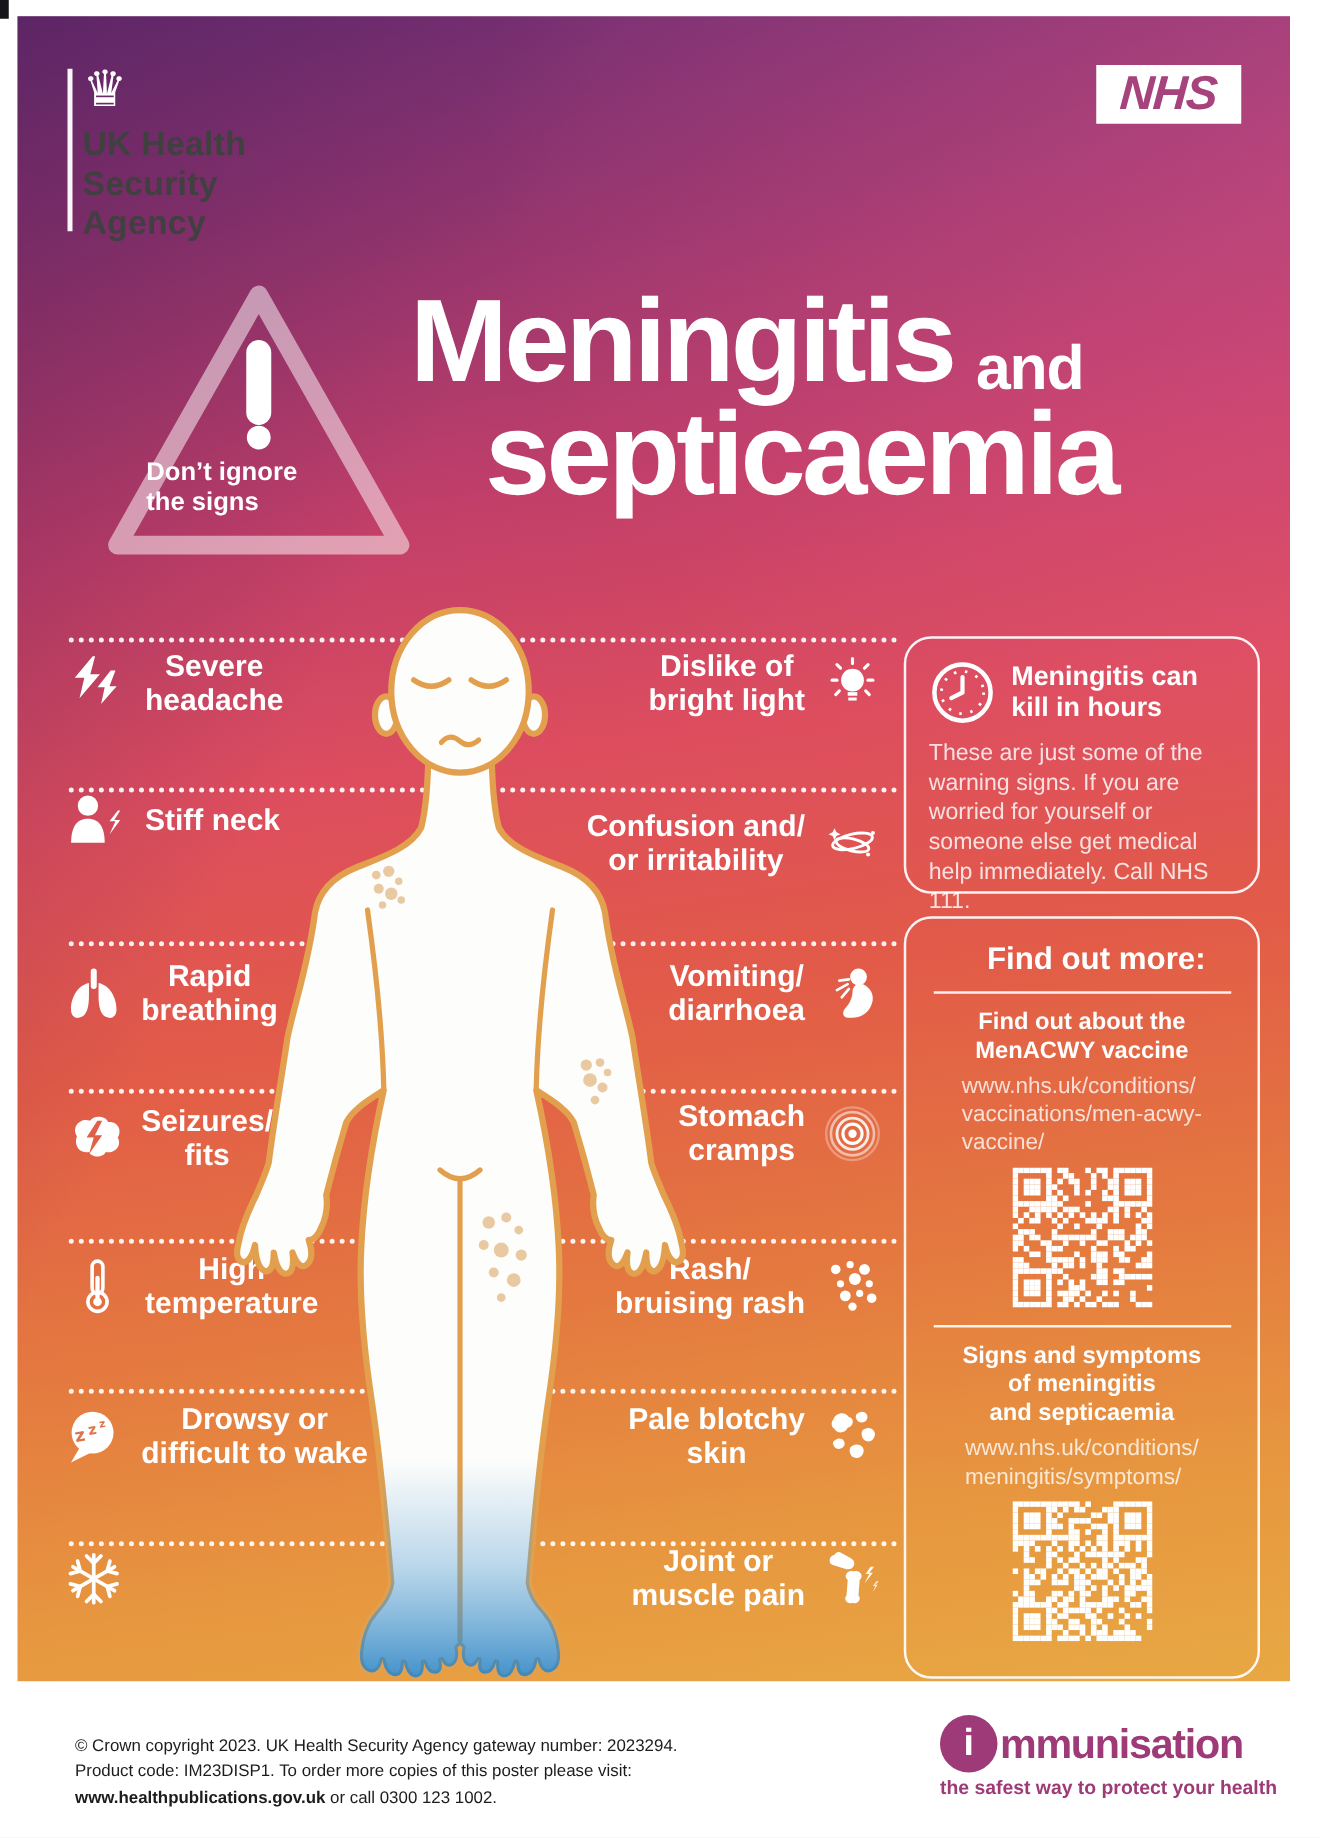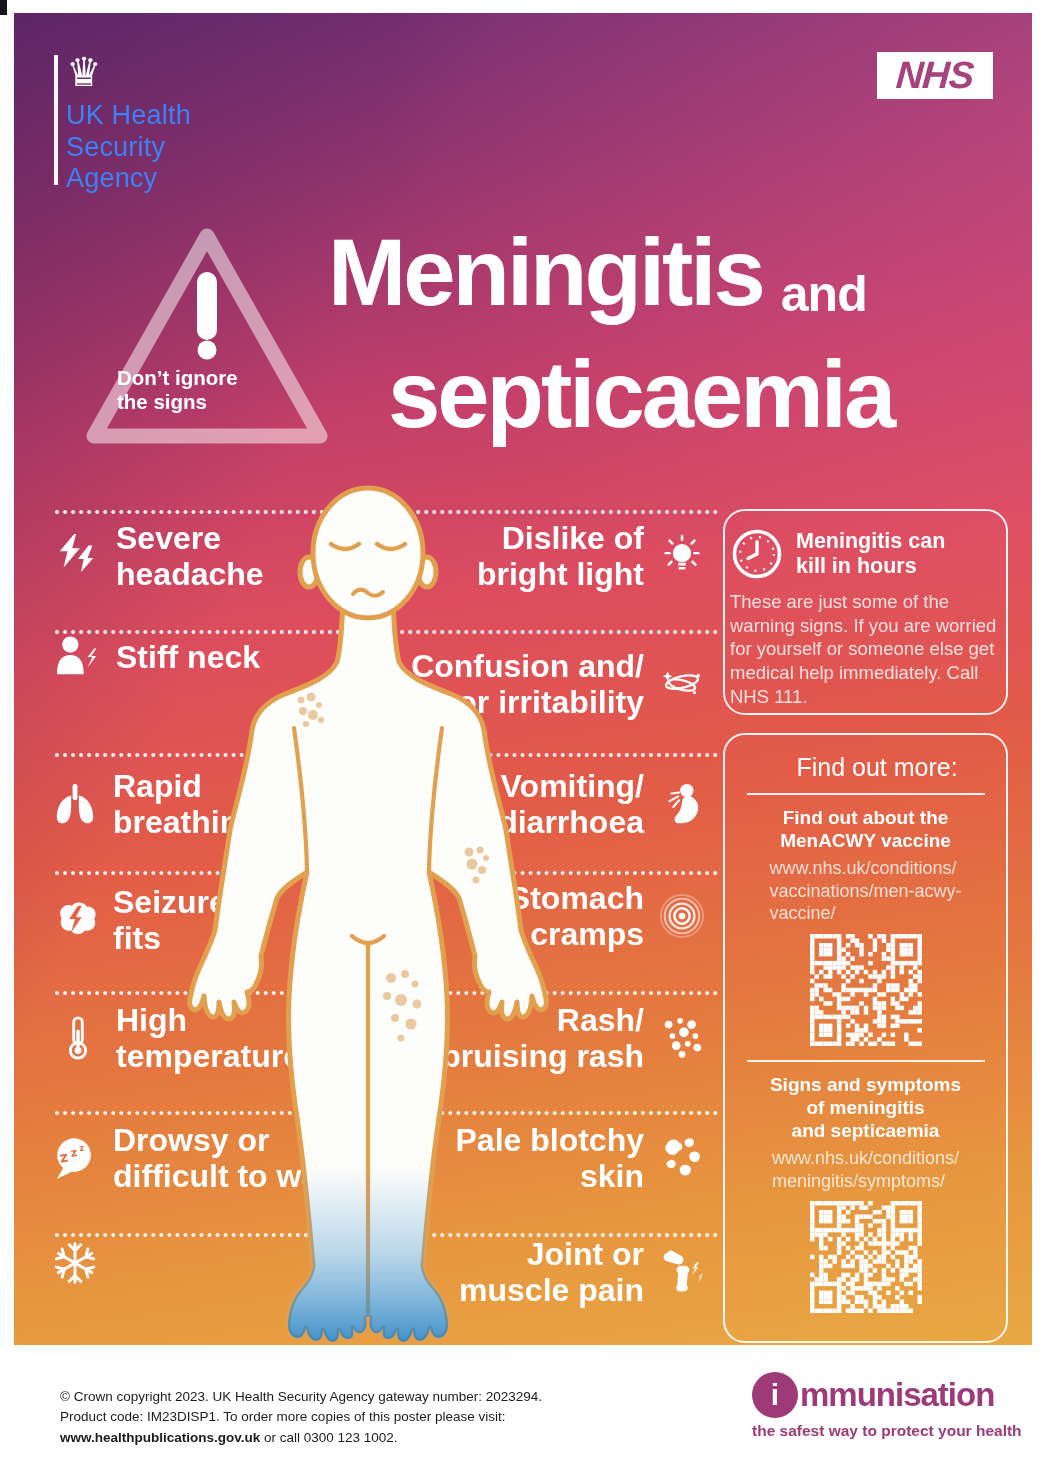--- a/index.html
+++ b/index.html
@@ -8,53 +8,53 @@
   .scan-mark{position:absolute;left:0;top:0;width:7px;height:15px;background:#15151a;}
   
   .poster{position:absolute;left:14px;top:13px;width:1018px;height:1332px;
     background:
       linear-gradient(115deg, rgba(55,18,70,.30), rgba(55,18,70,0) 30%),
       radial-gradient(130% 85% at 108% 6%, rgba(236,95,150,.38), rgba(236,95,150,0) 55%),
       linear-gradient(172deg,#6d2e74 0%, #8f346f 13%, #c23f69 30%, #dd4d5e 44%, #e25b48 58%, #e4793f 74%, #e7973f 88%, #e8a843 100%);}
   
   .ukhsa-bar{position:absolute;left:54px;top:55px;width:4px;height:130px;background:rgba(255,255,255,.96);}
   .crown{position:absolute;left:66px;top:52px;font-size:40px;color:#fff;line-height:1;}
-  .ukhsa-text{position:absolute;left:66px;top:100px;color:#3b82f6;font-size:27px;line-height:1.17;font-weight:400;letter-spacing:.2px;}
+  .ukhsa-text{position:absolute;left:66px;top:100px;color:#404040;font-size:27px;line-height:1.17;font-weight:700;letter-spacing:.2px;}
   .nhs-box{position:absolute;left:877px;top:52px;width:116px;height:47px;background:#fff;
            display:flex;align-items:center;justify-content:center;}
   .nhs-box span{color:#a6437c;font-weight:800;font-style:italic;font-size:38px;letter-spacing:-1px;transform:skewX(-4deg);}
   
   .title-line1{position:absolute;left:328px;top:224px;display:flex;align-items:flex-end;color:#fff;}
   .title-main{font-size:94px;font-weight:700;letter-spacing:-3px;line-height:1.05;}
   .title-and{font-size:50px;font-weight:700;margin-left:18px;letter-spacing:-1px;}
-  .title-line2{position:absolute;left:388px;top:346px;color:#fff;font-size:94px;font-weight:700;letter-spacing:-3px;line-height:1.05;}
+  .title-line2{position:absolute;left:388px;top:314px;color:#fff;font-size:94px;font-weight:700;letter-spacing:-3px;line-height:1.05;}
   
   .tri-svg{position:absolute;left:82px;top:222px;}
   .warn-text{position:absolute;left:117px;top:366px;width:180px;color:#fff;
              font-size:20.5px;font-weight:700;line-height:1.18;white-space:pre-line;}
   
   .sep{position:absolute;left:55px;width:663px;border-top:4px dotted rgba(255,255,255,.92);height:0;}
   .sym{position:absolute;display:flex;align-items:center;gap:15px;color:#fff;}
-  .sym .lbl{font-size:32px;font-weight:700;line-height:1.13;white-space:pre-line;}
+  .sym .lbl{font-size:24px;font-weight:700;line-height:1.13;white-space:pre-line;text-align:center;}
   .sym-r{left:380px;width:325px;justify-content:flex-end;text-align:right;}
   .icon48{width:46px;height:46px;flex:0 0 auto;}
   .l1{left:55px;top:520px}.l2{left:55px;top:634px}.l3{left:52px;top:768px}.l4{left:52px;top:884px}
   .l5{left:55px;top:1002px}.l6{left:52px;top:1122px}.l7{left:52px;top:1240px}
   .r1{top:520px}.r2{top:648px}.r3{top:768px}.r4{top:880px}.r5{top:1002px}.r6{top:1122px}.r7{top:1236px}
   
   .body-svg{position:absolute;left:185px;top:478px;}
   
   .panel{position:absolute;left:723px;width:285px;border:2.5px solid rgba(255,255,255,.92);
          border-radius:22px;box-sizing:border-box;color:#fff;}
-  .kill{top:509px;height:206px;padding:16px 5px;}
+  .kill{top:509px;height:206px;padding:16px 18px;}
   .kill-head{display:flex;align-items:center;gap:12px;}
   .kill-title{font-size:21.5px;font-weight:700;line-height:1.15;white-space:pre-line;}
   .kill-body{margin-top:9px;font-size:18.5px;line-height:1.28;color:rgba(255,255,255,.82);}
   .find{top:733px;height:610px;display:flex;flex-direction:column;align-items:center;padding:18px 14px;}
-  .find-heading{font-size:25px;font-weight:400;margin-left:23px;}
+  .find-heading{font-size:25px;font-weight:700;margin-left:23px;}
   .find-hr{width:238px;height:2px;background:rgba(255,255,255,.9);margin:11px 0;}
   .find-title{font-size:19px;font-weight:700;text-align:center;line-height:1.22;white-space:pre-line;}
   .find-url{font-size:18px;line-height:1.25;color:rgba(255,255,255,.78);white-space:pre-line;margin-top:5px;}
   .qr{margin-top:9px;}
   .find-hr2{margin-top:14px;}
   
   .footer-text{position:absolute;left:60px;top:1387px;font-size:13.5px;color:#1c1c1c;line-height:1.5;}
   .immun{position:absolute;left:752px;top:1372px;}
   .immun-row{display:flex;align-items:center;}
   .immun-circle{width:46px;height:46px;border-radius:50%;background:#9d3a77;display:flex;align-items:center;justify-content:center;

